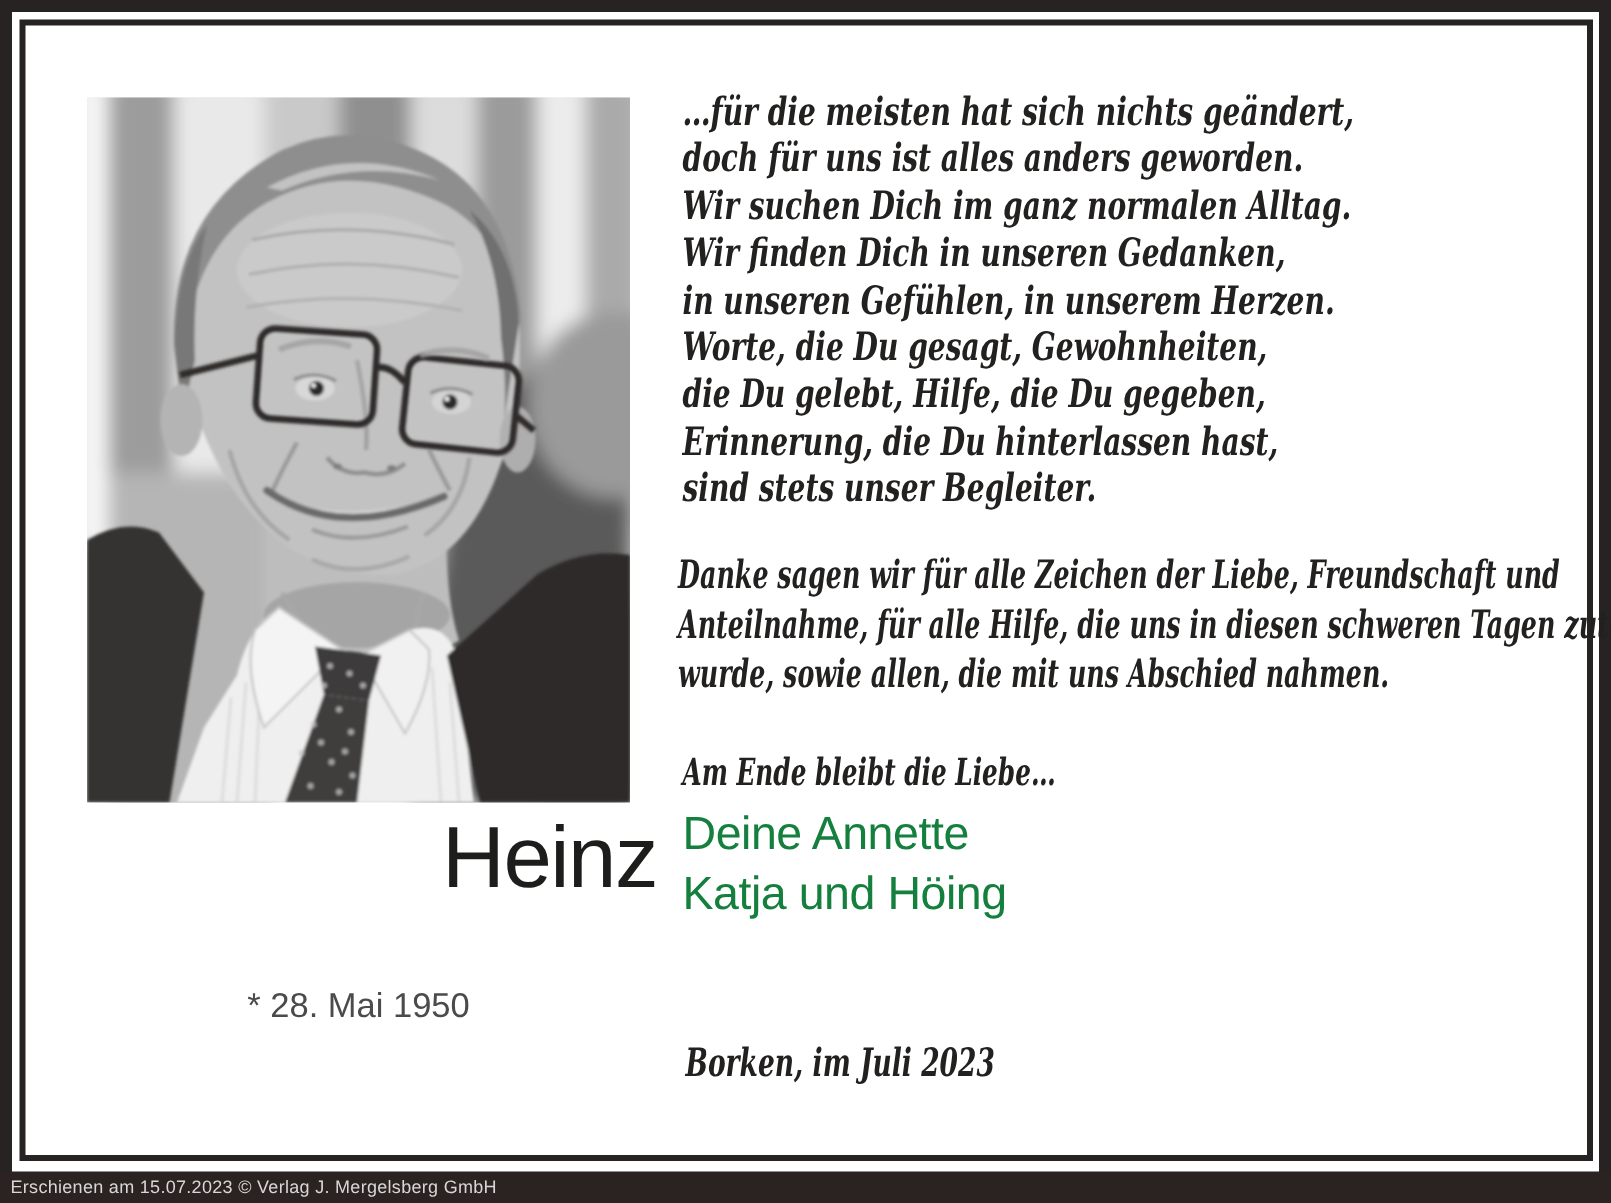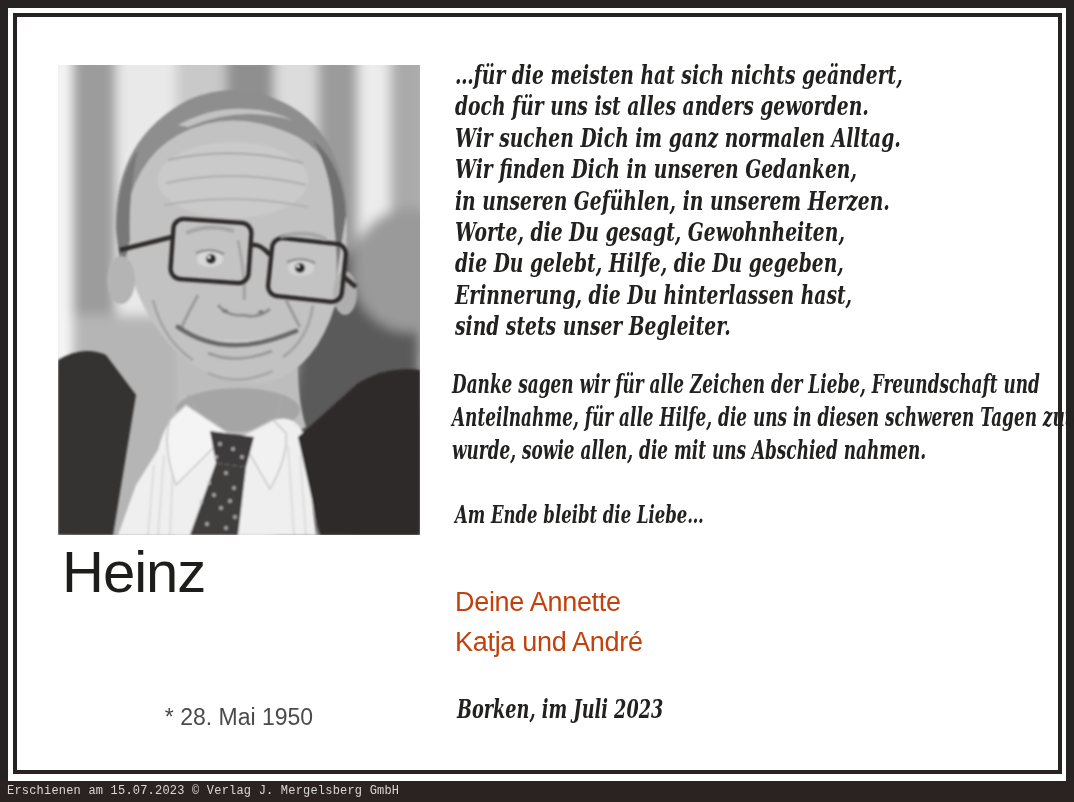--- a/index.html
+++ b/index.html
@@ -13,55 +13,54 @@
   
   .frame{position:absolute;background:#282323;}
   .frame-top{left:0;top:0;width:1074px;height:8px;}
   .frame-left{left:0;top:0;width:8px;height:802px;}
   .frame-right{right:0;top:0;width:8px;height:802px;}
   .footer-band{
     position:absolute;left:0;bottom:0;width:1074px;height:21px;
     background:#2b2321;color:#d9d7d6;
     font-size:12px;line-height:21px;padding-left:7px;box-sizing:border-box;
     letter-spacing:.2px;
-    font-family:Liberation Mono, monospace;
   }
   
   .card-rule{
     position:absolute;left:13px;top:13px;width:1049px;height:761px;
     border:4px solid #282323;box-sizing:border-box;
   }
   
   .photo{position:absolute;left:58px;top:65px;width:362px;height:470px;}
   
   .name{
-    position:absolute;left:62px;top:543px;width:362px;
-    text-align:left;color:#1d1d1b;
+    position:absolute;left:76px;top:543px;width:362px;
+    text-align:right;color:#1d1d1b;
     font-size:58px;line-height:57px;letter-spacing:-1px;
   }
   .dates{
-    position:absolute;left:58px;top:703px;width:362px;
+    position:absolute;left:58px;top:656px;width:362px;
     text-align:center;color:#4b4b4b;
     font-size:23px;line-height:29px;
   }
   
   .script{
     position:absolute;color:#222120;
     font-family:"DejaVu Serif",serif;
     font-style:italic;font-weight:bold;
     transform-origin:0 0;white-space:nowrap;
   }
   .poem{left:455px;top:60px;font-size:26px;line-height:31.4px;transform:scaleX(.72);}
   .thanks{left:452px;top:368px;font-size:26px;line-height:33px;transform:scaleX(.65);}
   .closing{left:455px;top:500px;font-size:25px;line-height:30px;transform:scaleX(.66);}
   .place-date{left:457px;top:694px;font-size:26px;line-height:31px;transform:scaleX(.68);}
   
   .signature{
     position:absolute;left:455px;top:536px;
-    color:#c2410c;font-size:27px;line-height:39.5px;letter-spacing:-.3px;margin-top:47px;
+    color:#15803d;font-size:31px;line-height:39.5px;letter-spacing:-.3px;
   }
 </style>
 </head>
 <body>
 
 <div id="root">
 
   <div class="frame frame-top"></div>
   <div class="frame frame-left"></div>
   <div class="frame frame-right"></div>
@@ -216,21 +215,21 @@
   <div class="script thanks">
     <div>Danke sagen wir für alle Zeichen der Liebe, Freundschaft und</div>
     <div>Anteilnahme, für alle Hilfe, die uns in diesen schweren Tagen zuteil</div>
     <div>wurde, sowie allen, die mit uns Abschied nahmen.</div>
   </div>
 
   <div class="script closing">Am Ende bleibt die Liebe…</div>
 
   <div class="signature">
     <div>Deine Annette</div>
-    <div>Katja und André</div>
+    <div>Katja und Höing</div>
   </div>
 
   <div class="script place-date">Borken, im Juli 2023</div>
 
   <div class="footer-band">
     <span>Erschienen am 15.07.2023 © Verlag J. Mergelsberg GmbH</span>
   </div>
 
 </div>
 

